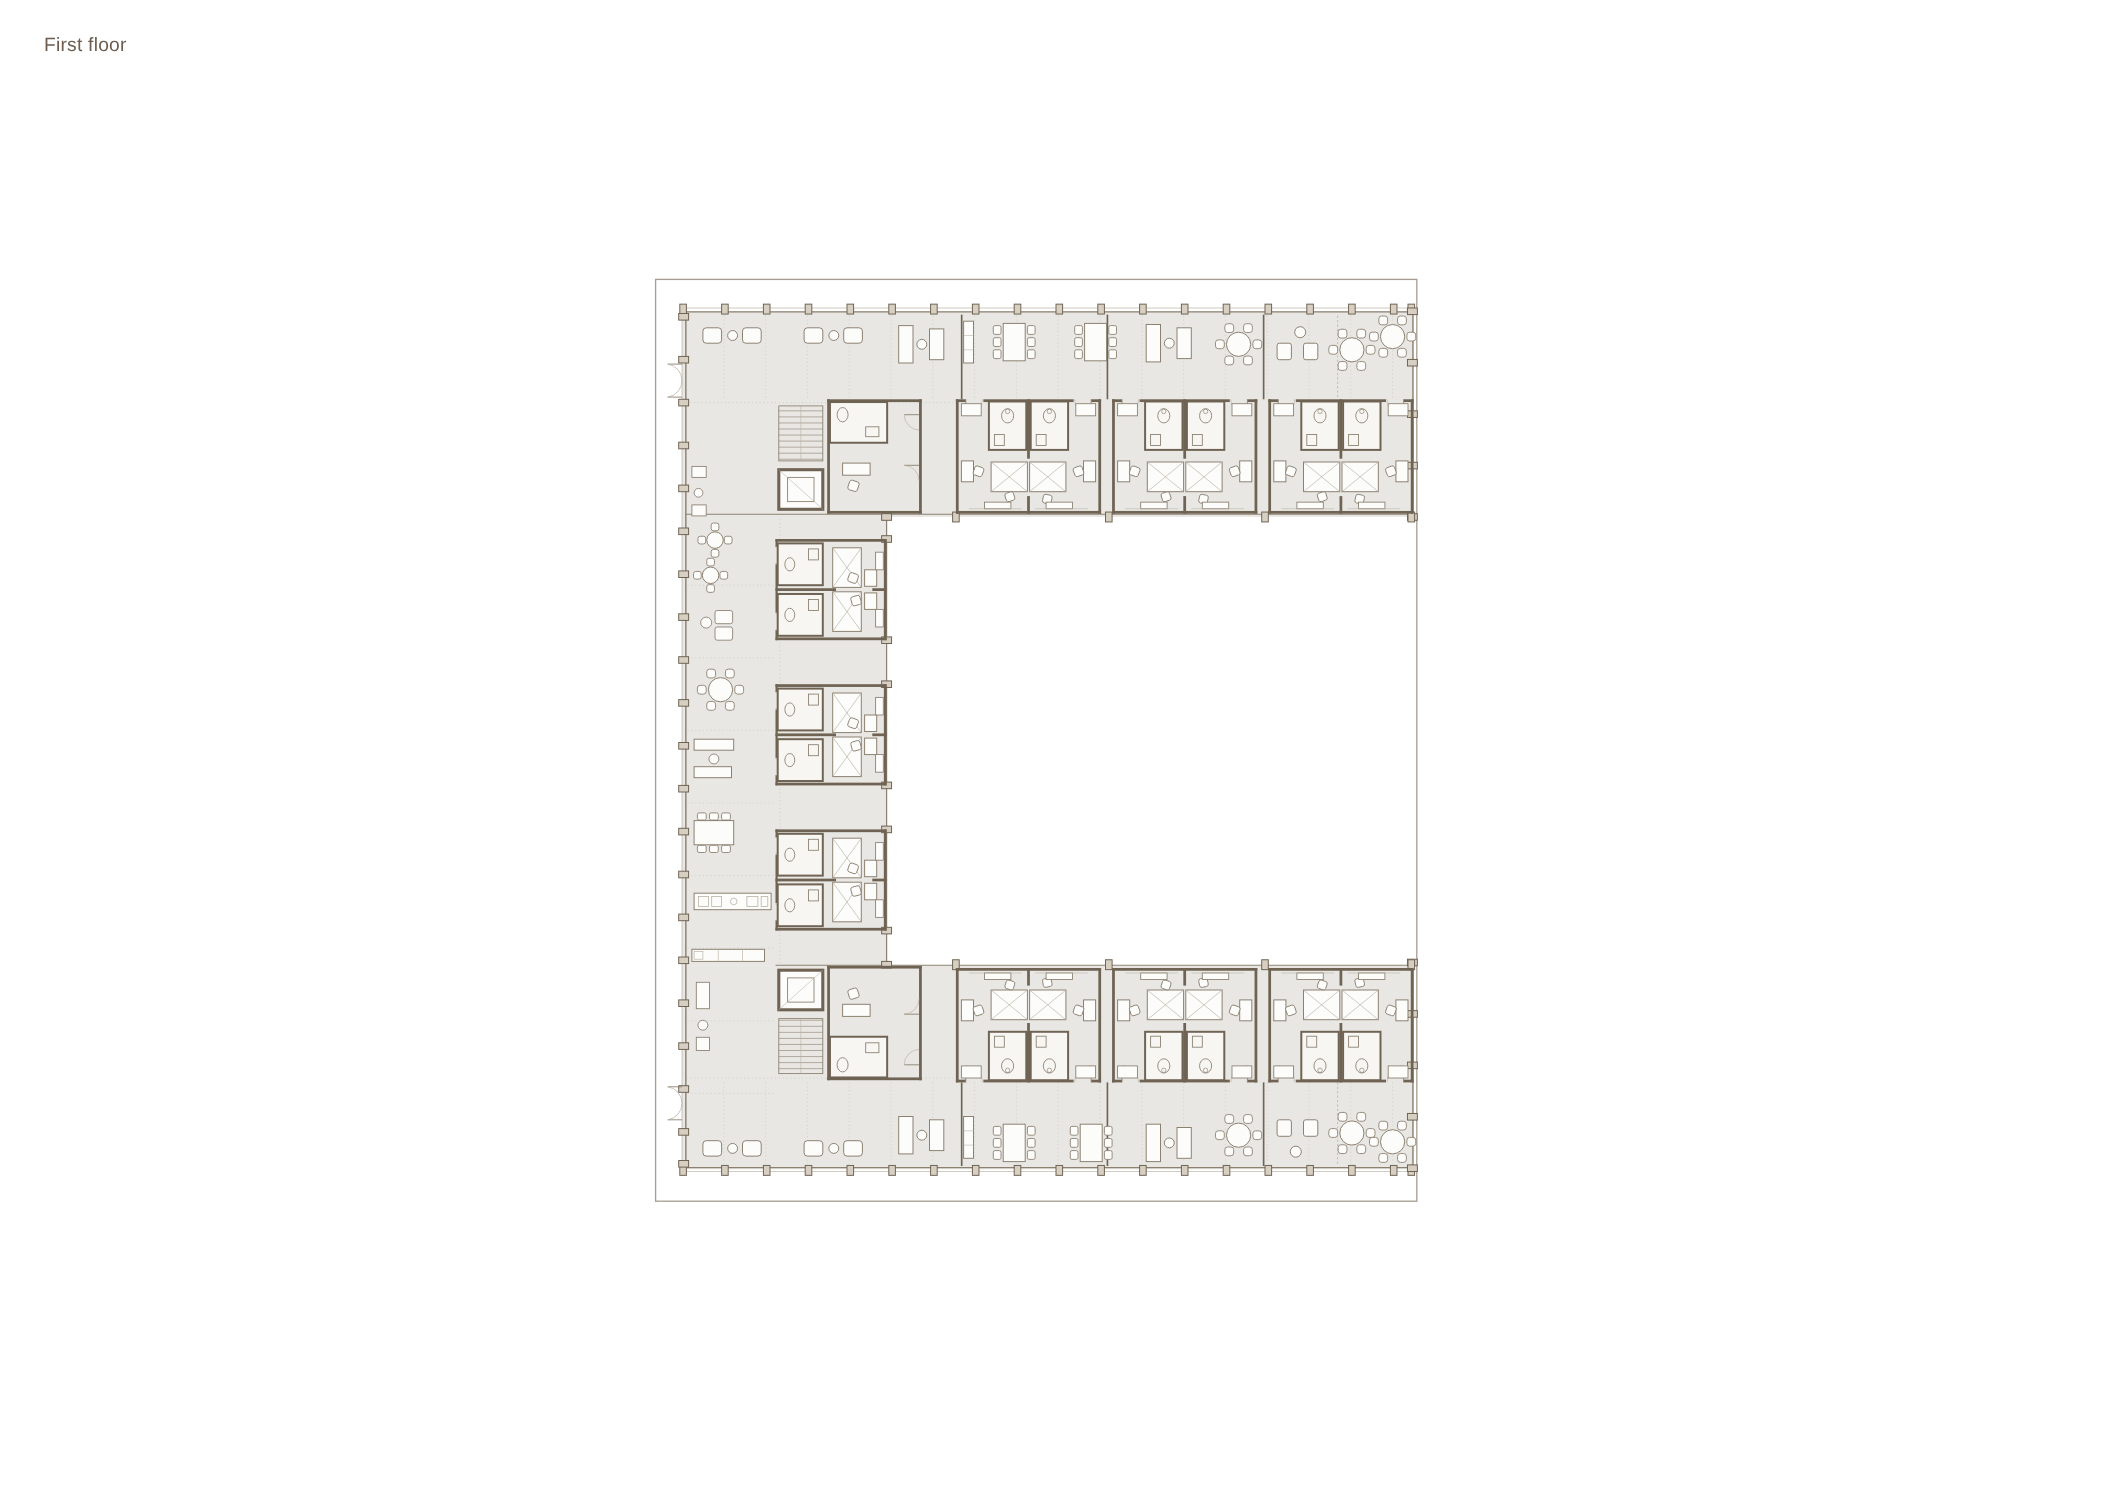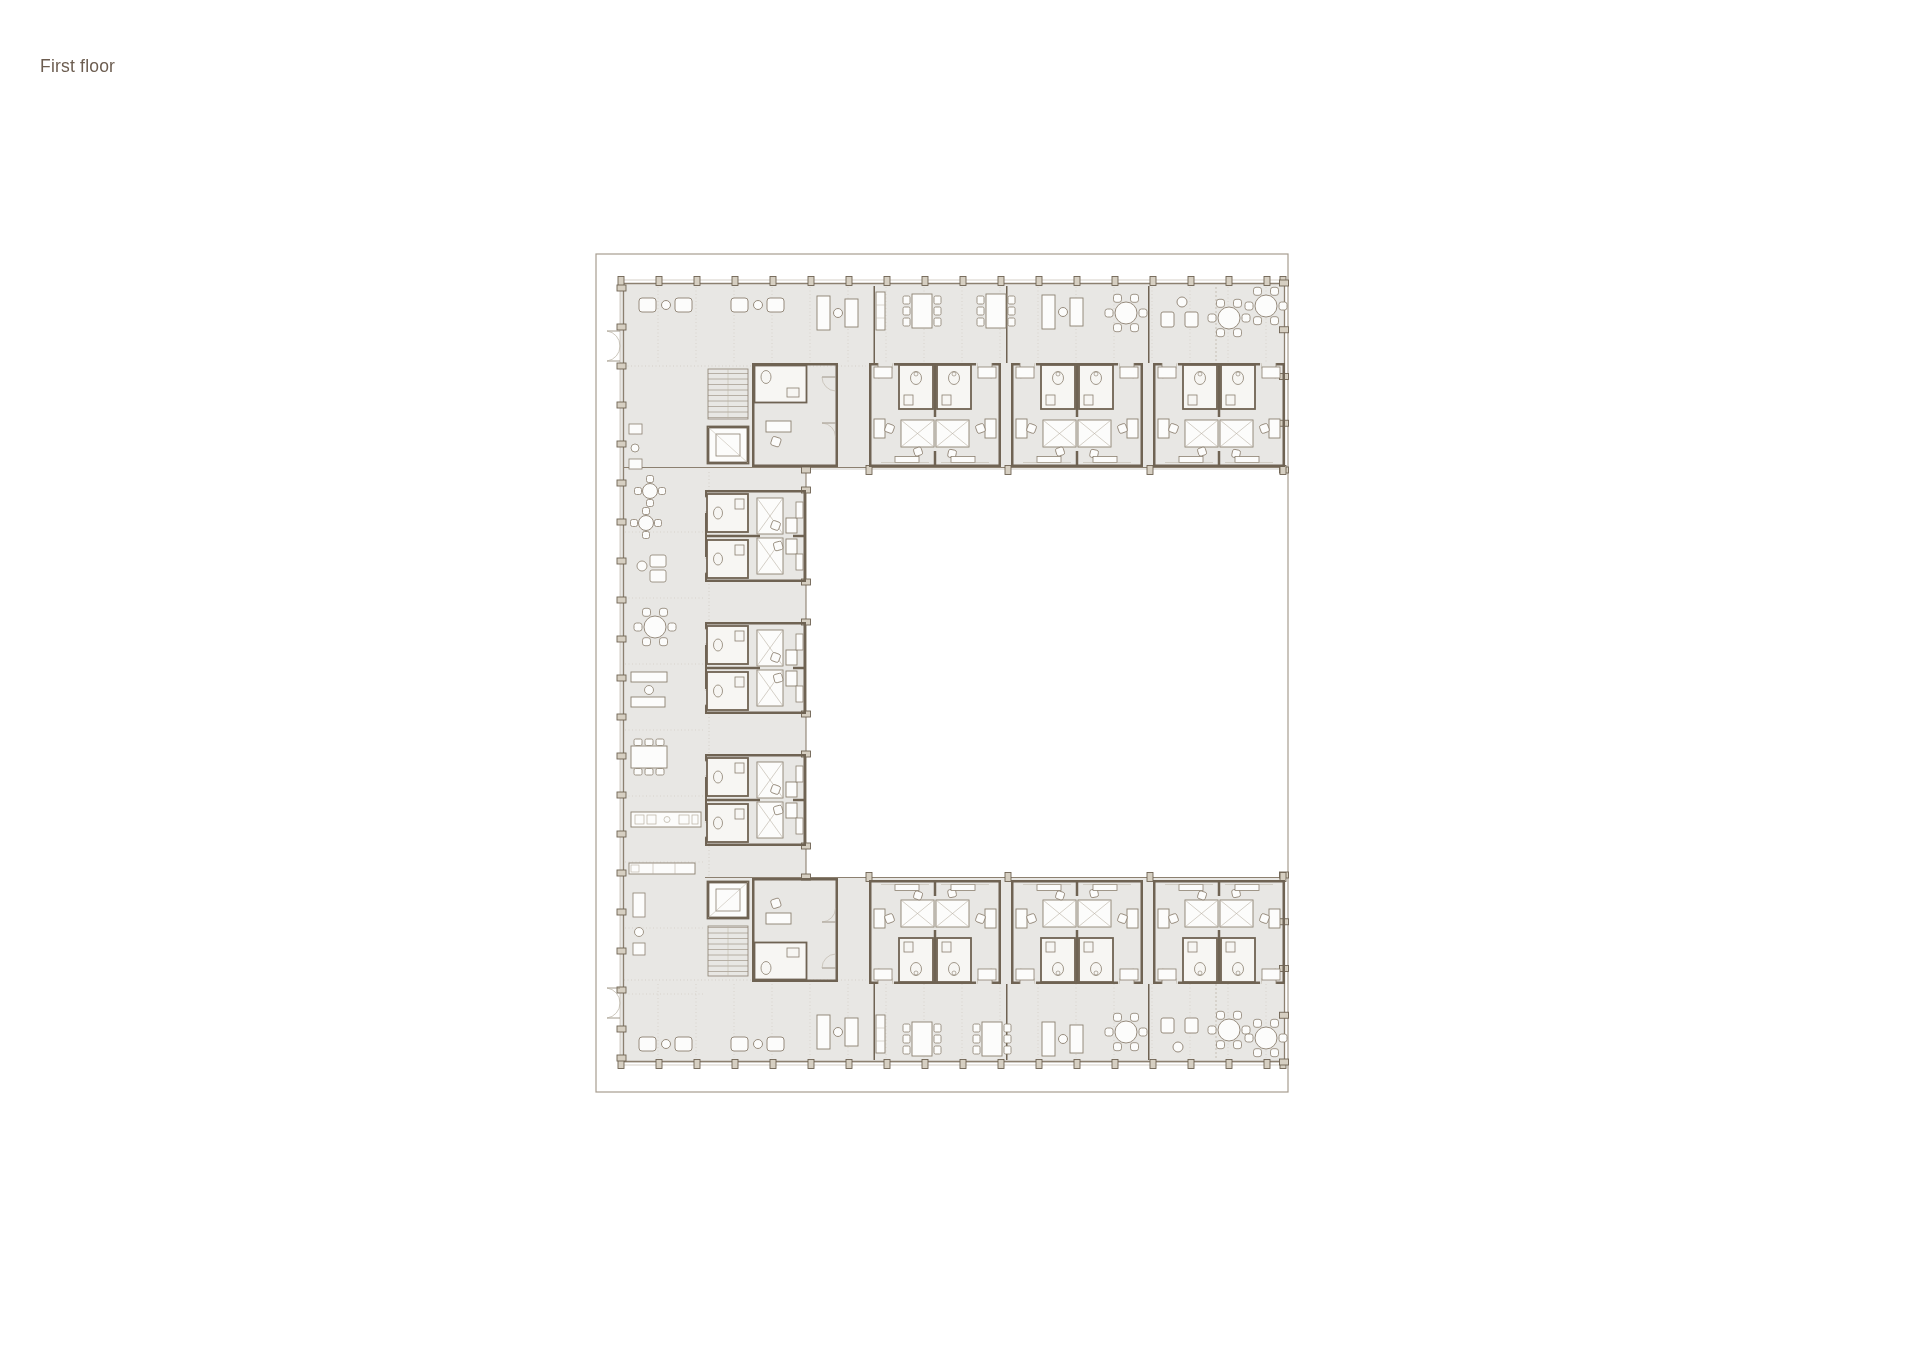--- a/index.html
+++ b/index.html
@@ -1,17 +1,17 @@
 <!DOCTYPE html>
 <html><head>
 <meta charset="utf-8">
 <style>
   html,body{margin:0;padding:0;background:#ffffff;}
   body{width:1920px;height:1358px;position:relative;font-family:"Liberation Sans",sans-serif;overflow:hidden;}
-  .page-title{position:absolute;left:40px;top:30px;font-size:17.5px;letter-spacing:.2px;color:#6c5d50;margin-top:26px;}
+  .page-title{position:absolute;left:40px;top:30px;font-size:17.5px;letter-spacing:.2px;color:#6c5d50;}
   .plan-wrap{position:absolute;left:0;top:0;width:1920px;height:1358px;}
   svg{display:block;}
 </style>
 </head>
 <body style="background: rgb(255, 255, 255);">
 
 <div class="plan-wrap">
   <svg id="plan-svg" width="1920" height="1358" viewBox="0 0 1920 1358">
       <rect x="596" y="254" width="692" height="838" fill="none" stroke="#a79d90" stroke-width="1.2"></rect>
       <rect x="620" y="283" width="665" height="187" fill="#e8e7e4"></rect>

